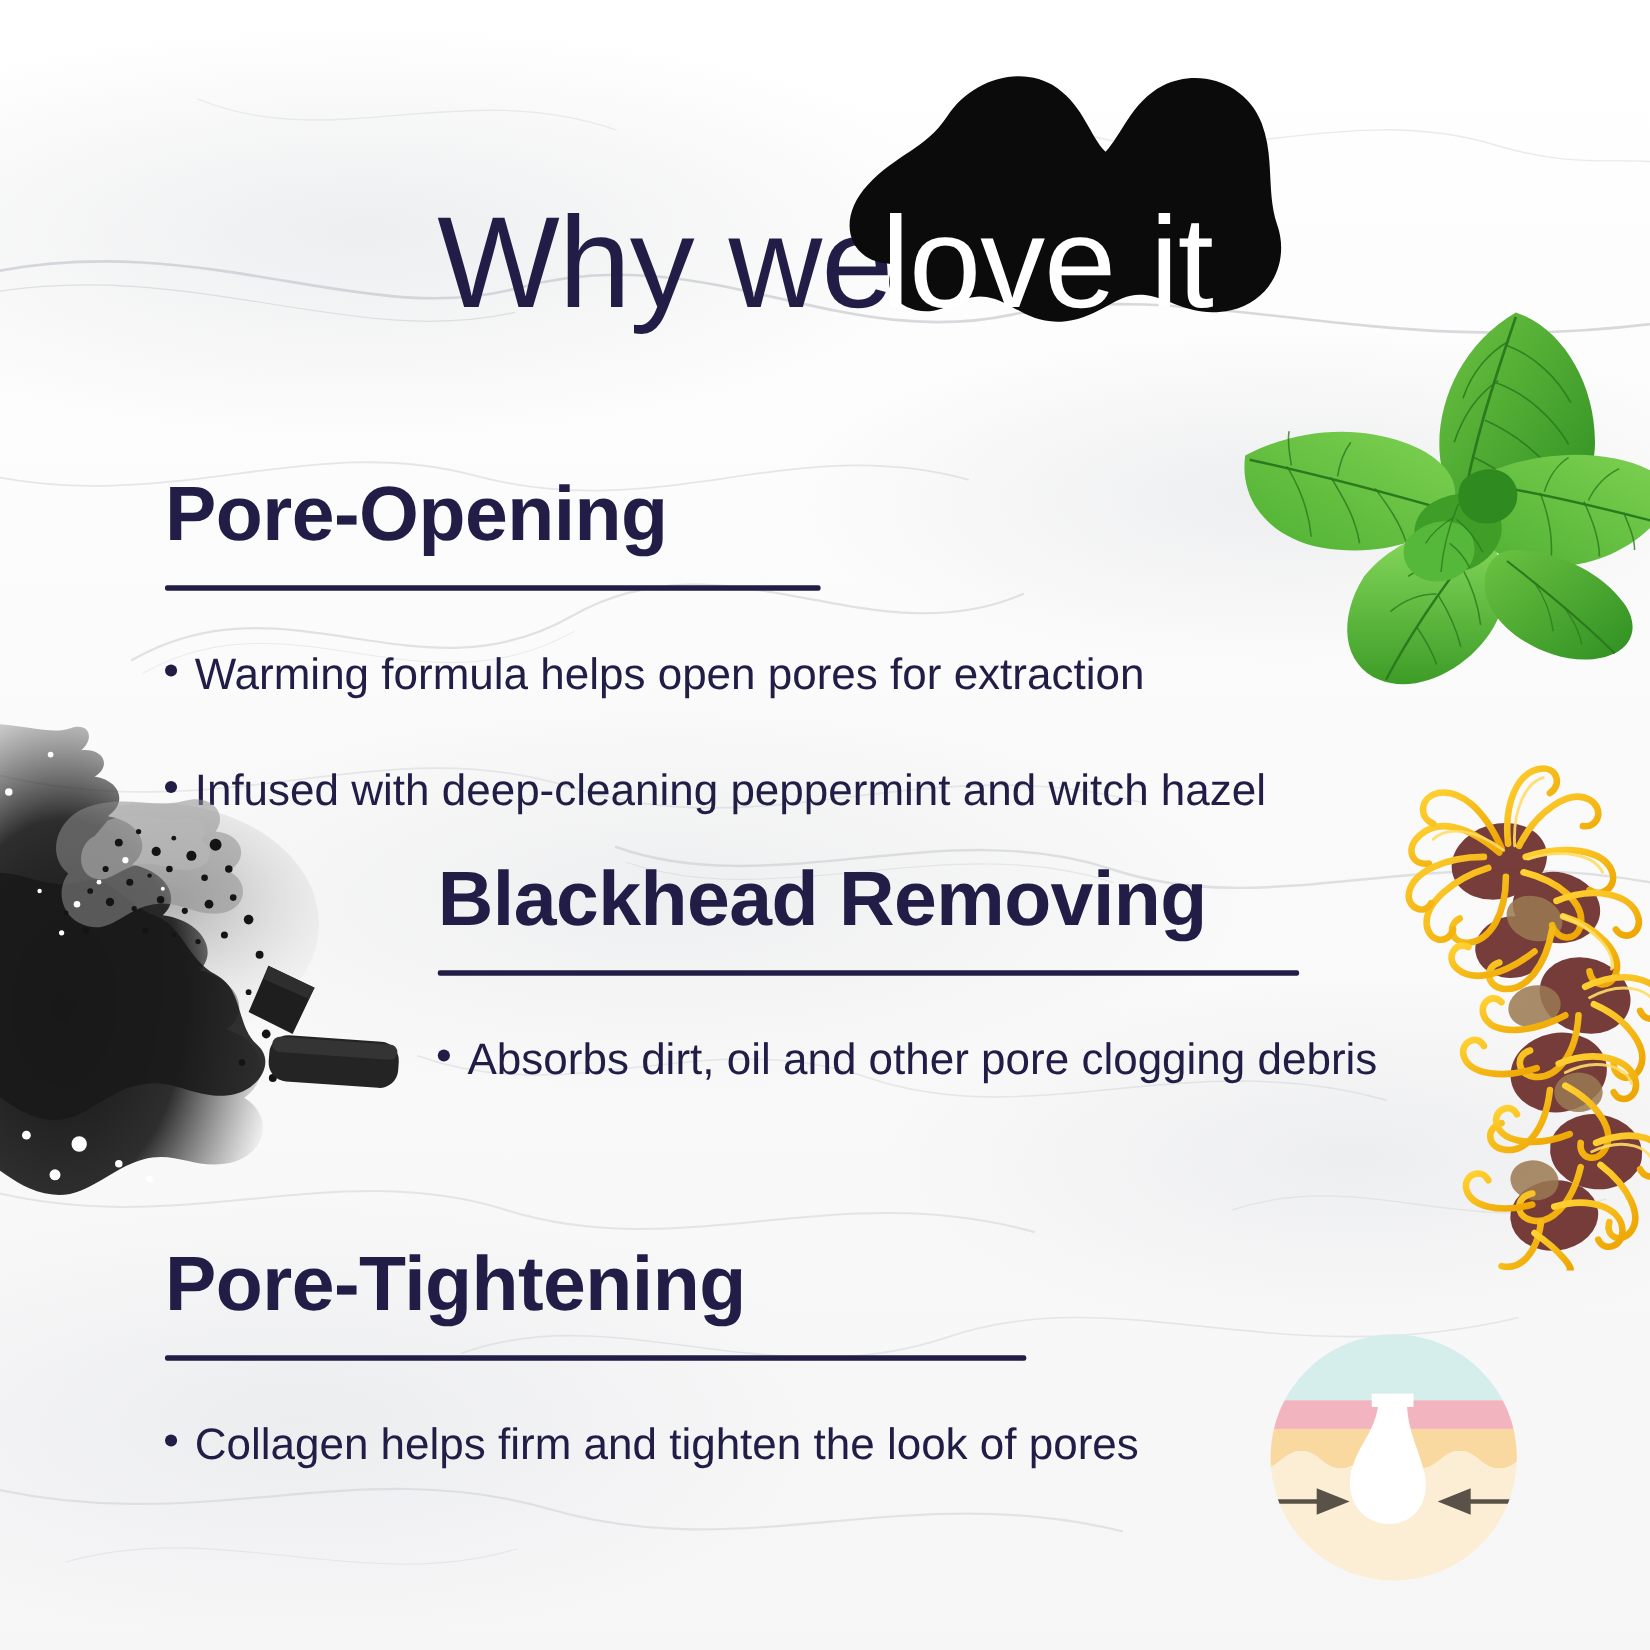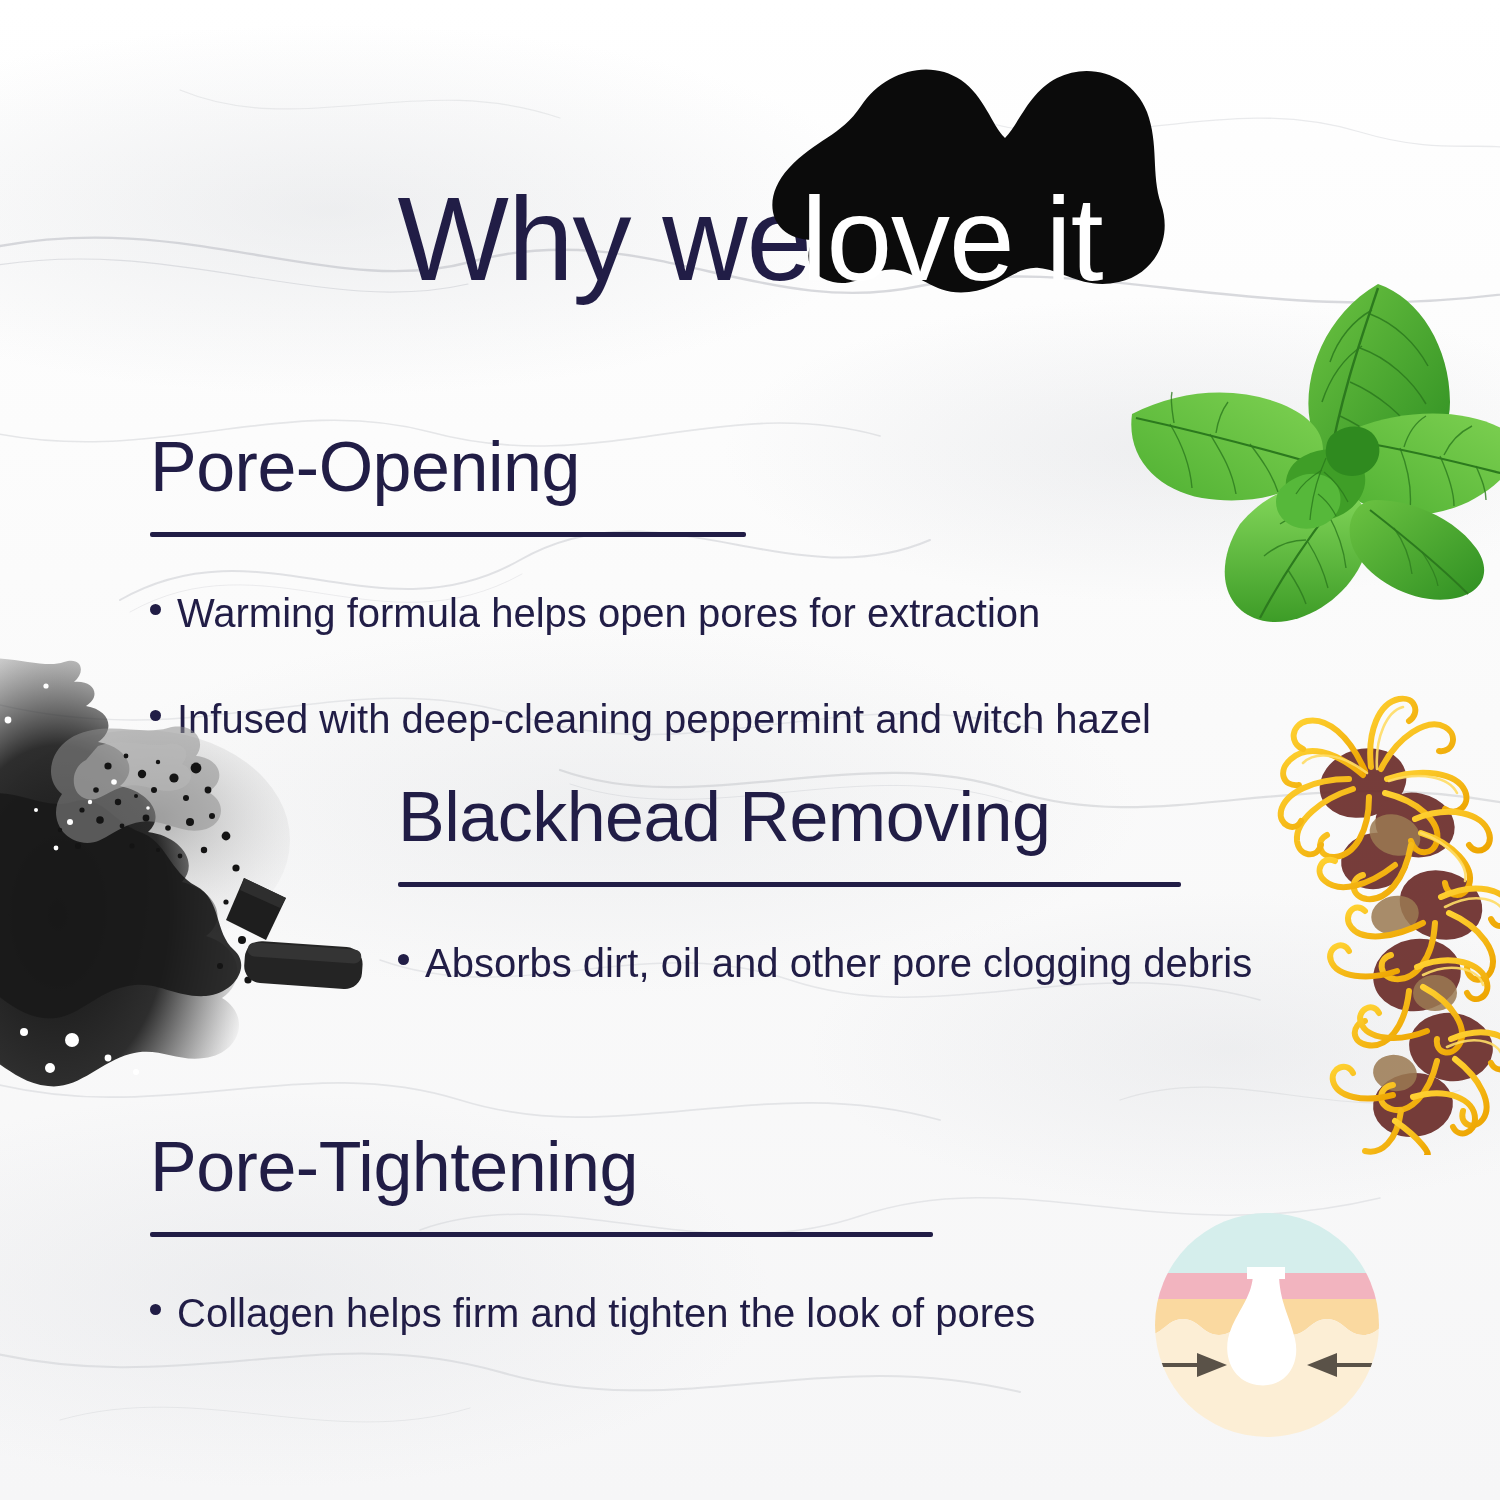--- a/index.html
+++ b/index.html
@@ -51,21 +51,21 @@
     font-weight:300;
     letter-spacing:-1px;
     color:#ffffff;
     line-height:1;
     white-space:nowrap;
   }
   
   .section{position:absolute;}
   .sec-head{
     font-size:70px;
-    font-weight:400;
+    font-weight:700;
     color:#211d46;
     line-height:1;
     letter-spacing:-.5px;
     white-space:nowrap;
   }
   .rule{
     height:5px;background:#211d46;border-radius:2px;
     margin-top:30px;
   }
   .bullets{margin-top:28px;}

